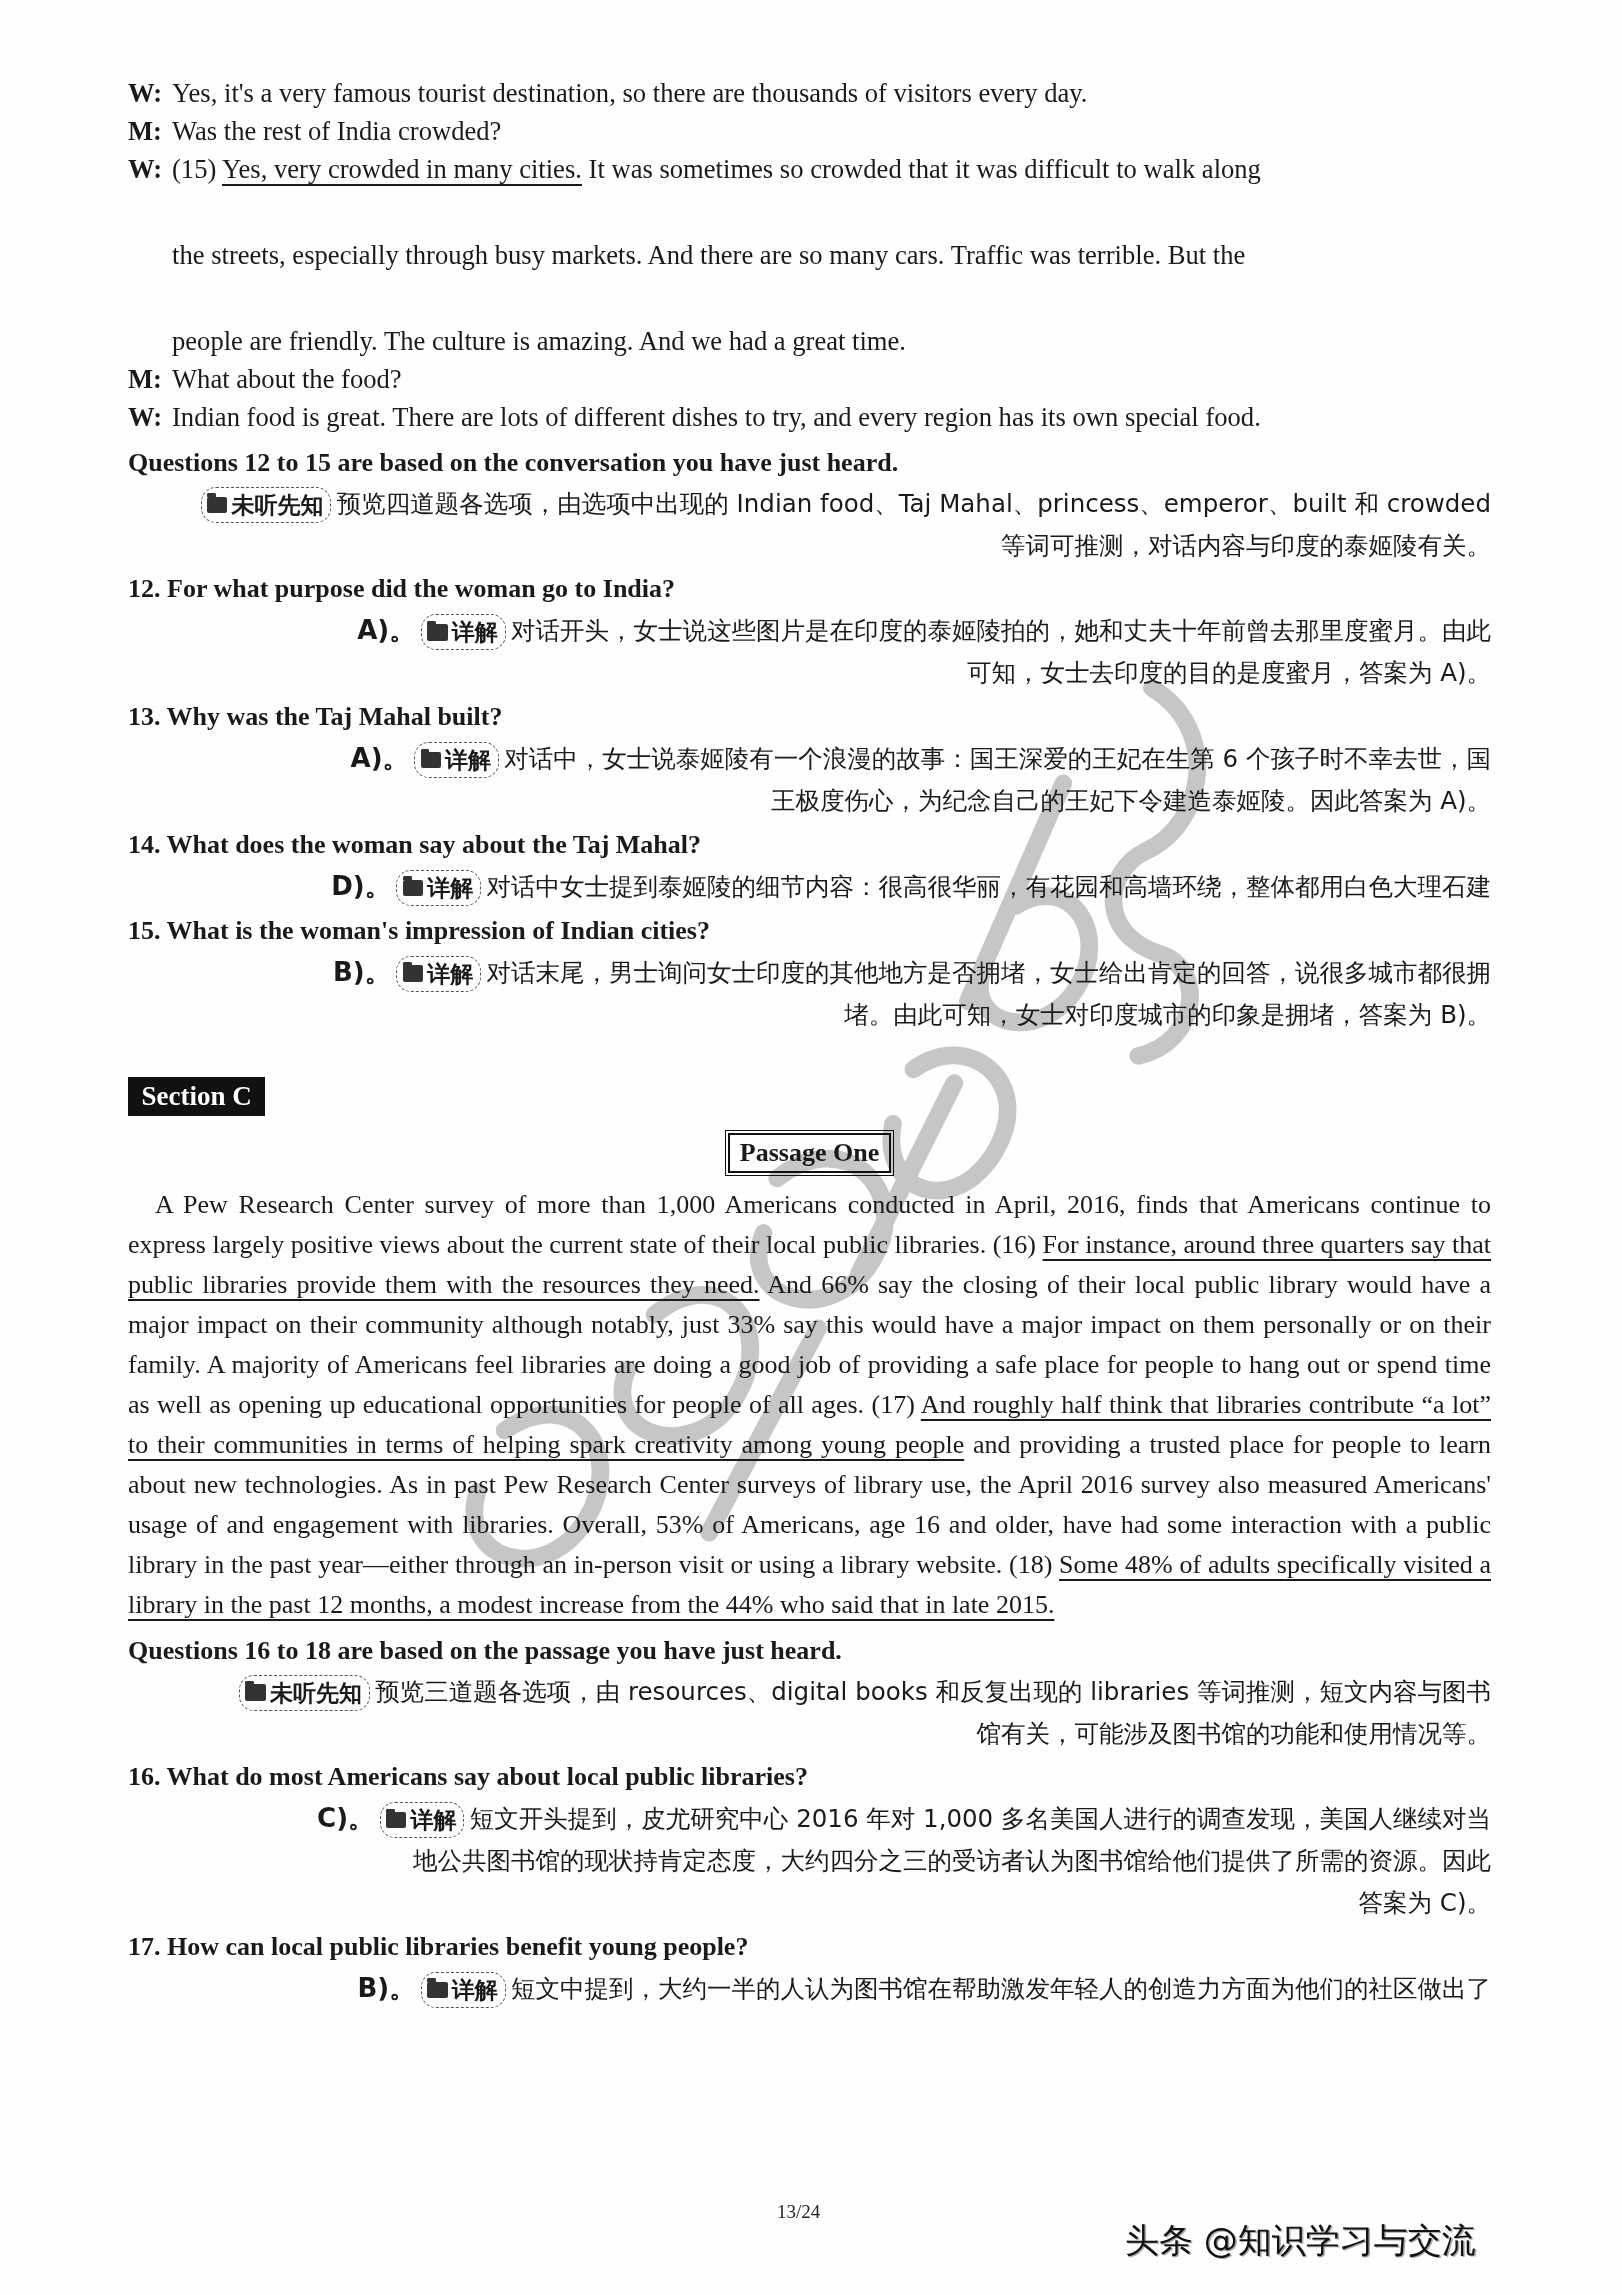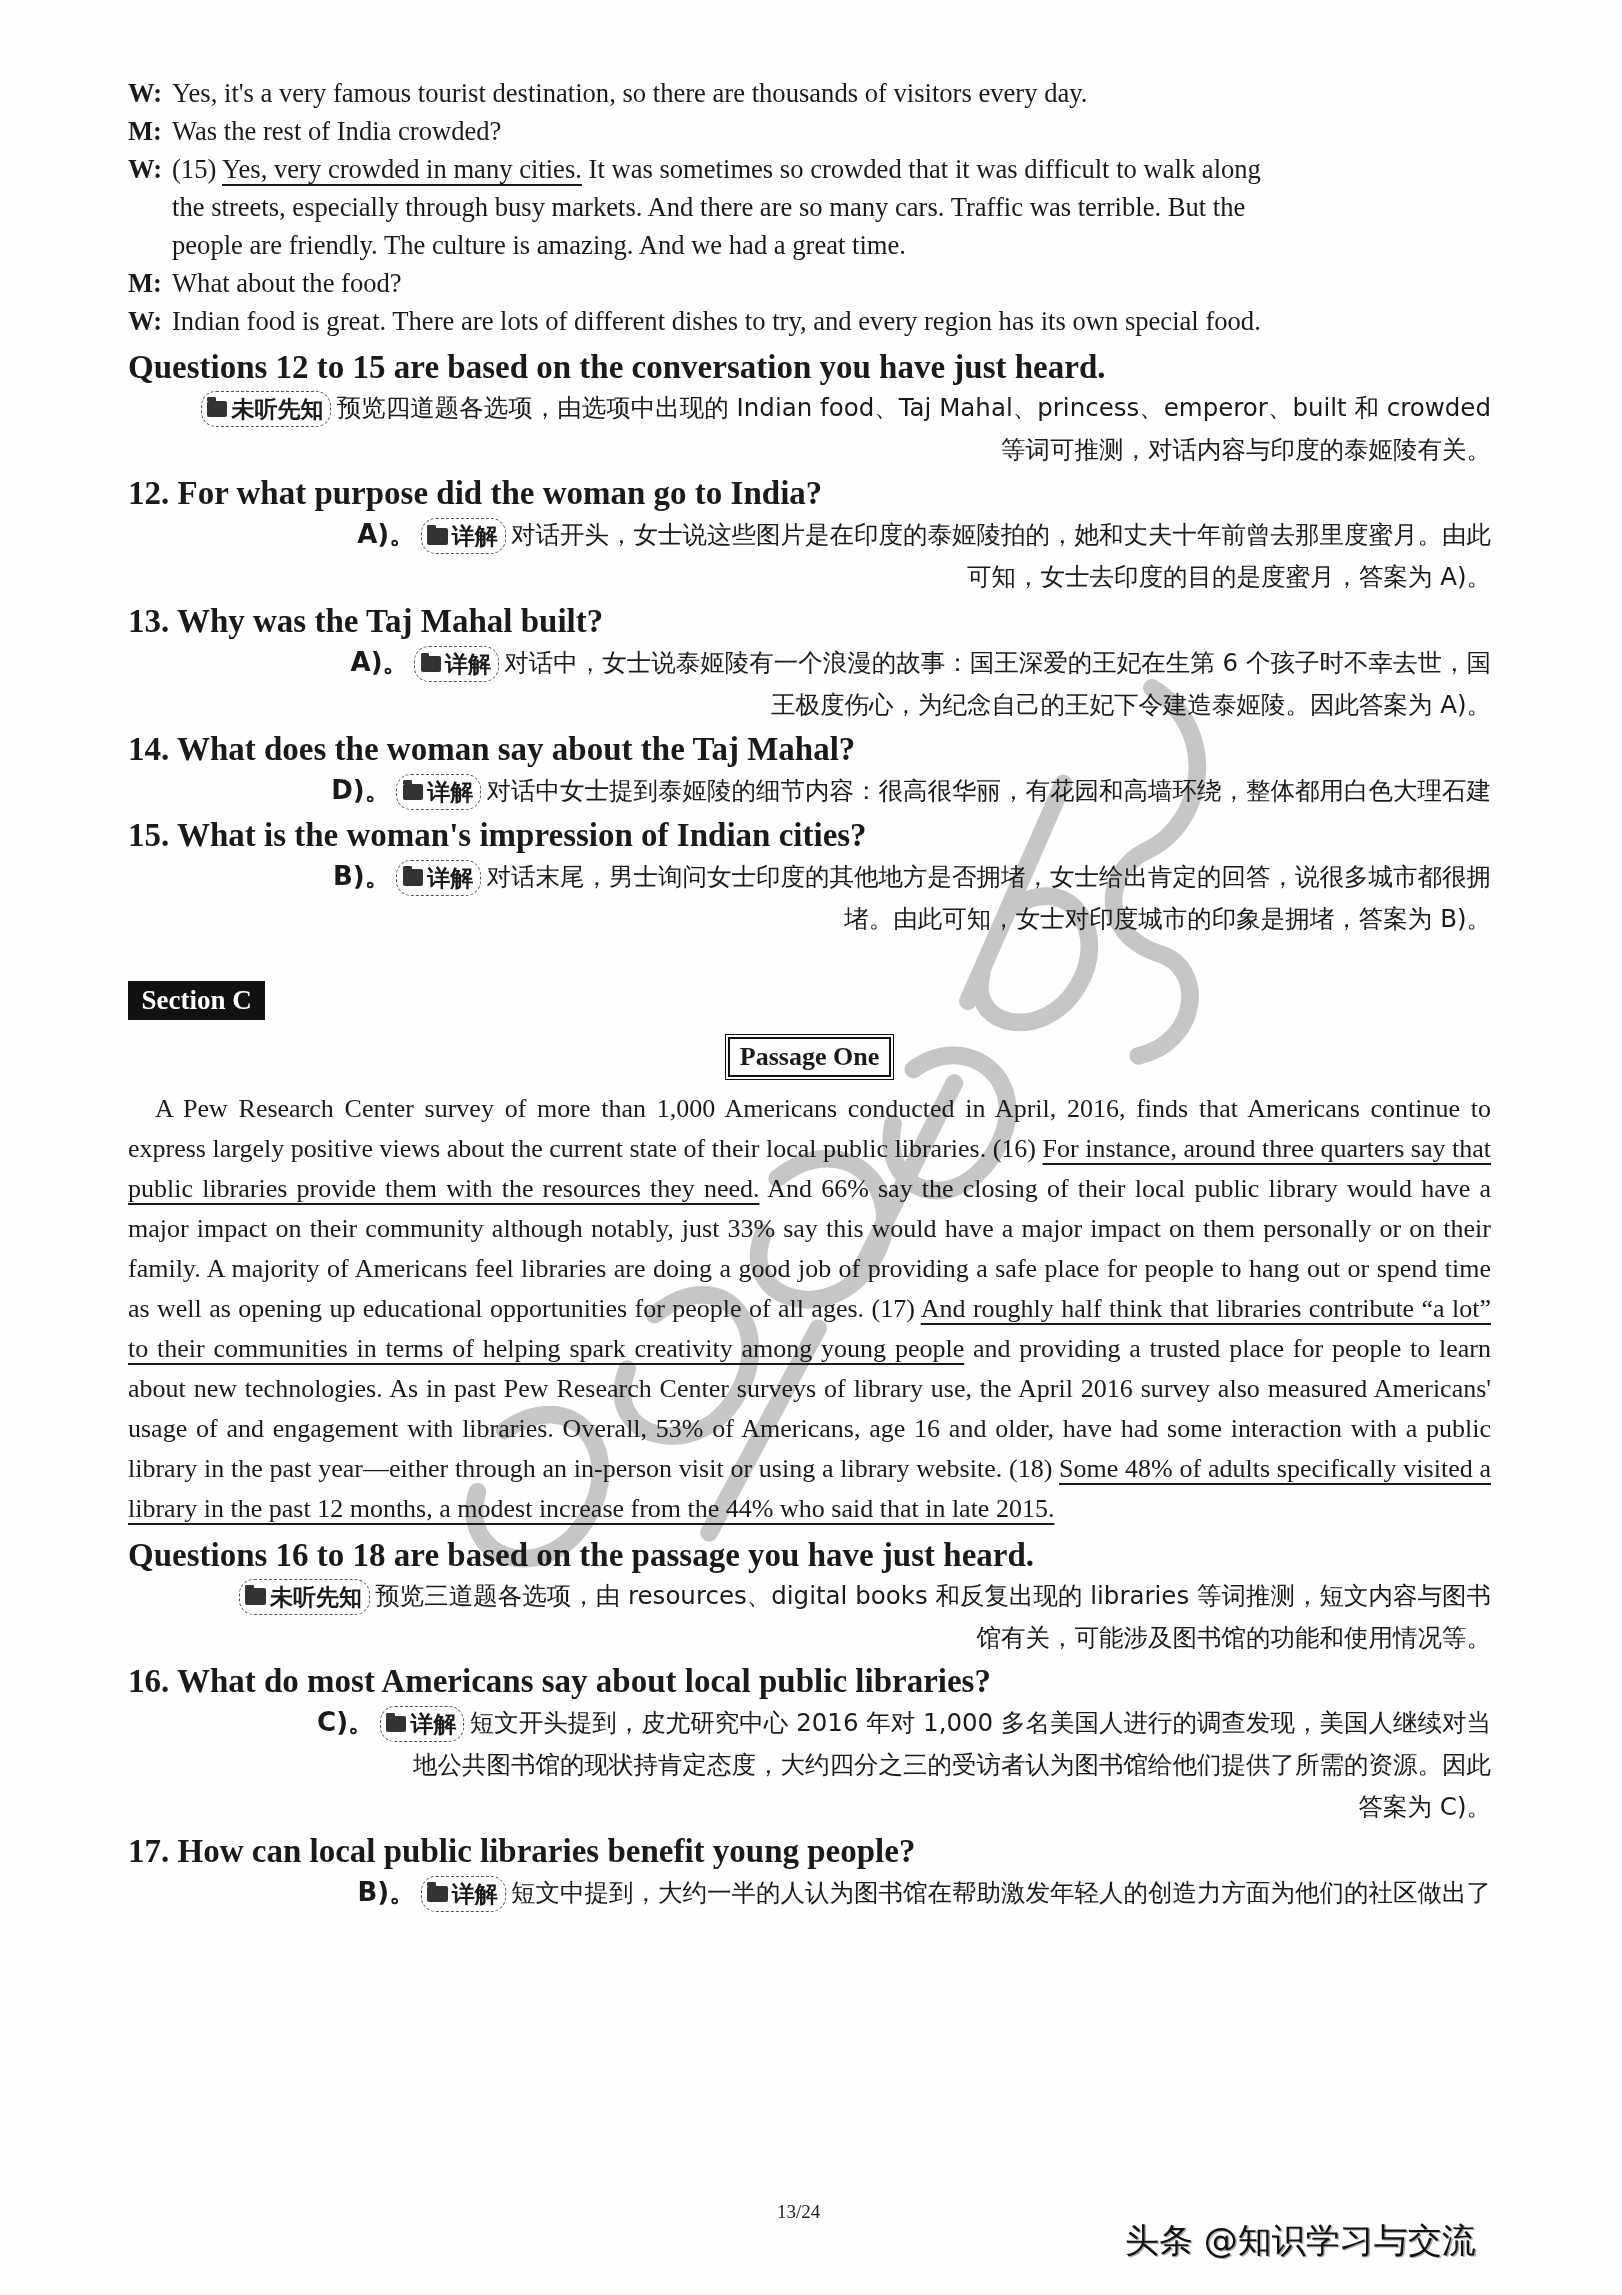--- a/index.html
+++ b/index.html
@@ -2,23 +2,23 @@
 <html style="font-size:11px"><head>
 <meta charset="utf-8">
 <style>
   html, body { margin: 0; padding: 0; background: #ffffff; }
   body { width: 1622px; height: 2295px; position: relative; overflow: hidden;
          font-family: "Liberation Serif", "DejaVu Serif", serif; color: #1a1a1a; }
   .page { position: absolute; left: 0; top: 0; width: 1622px; height: 2295px; background: #fefefe; }
   .content { position: absolute; left: 128px; top: 74px; width: 1363px; }
   .line { font-size: 26.6px; line-height: 38px; white-space: nowrap; }
   .spk { font-weight: bold; display: inline-block; width: 44px; }
-  .cont { padding-left: 44px; }
+  .cont { padding-left: 44px; margin-top: 48px; }
   .u { text-decoration: underline; text-decoration-thickness: 2px; text-underline-offset: 5.5px; }
-  .qhead { font-weight: bold; font-size: 33px; line-height: 40px; margin-top: 2.7px; }
+  .qhead { font-weight: bold; font-size: 26px; line-height: 40px; margin-top: 2.7px; }
   .cn { font-family: "DejaVu Sans", sans-serif; font-size: 24.5px; line-height: 42px; white-space: nowrap; text-align: right; }
   .indent { padding-left: 44px; }
   .indent2 { padding-left: 102px; }
   .ans { font-weight: bold; font-size: 26px; }
   .badge { display: inline-flex; align-items: center; border: 1.4px dashed #555; border-radius: 15px;
            padding: 0 6.8px 0 5.5px; height: 34px; margin: 0 5.5px; vertical-align: middle;
            font-family: "DejaVu Sans", sans-serif; font-size: 23px; font-weight: bold; }
   .folder { display: inline-block; width: 20.4px; height: 16.4px; background: #333; border-radius: 2px;
             margin-right: 4.1px; position: relative; }
   .folder::before { content: ""; position: absolute; left: 0; top: -3.4px; width: 8.9px; height: 4.1px;

